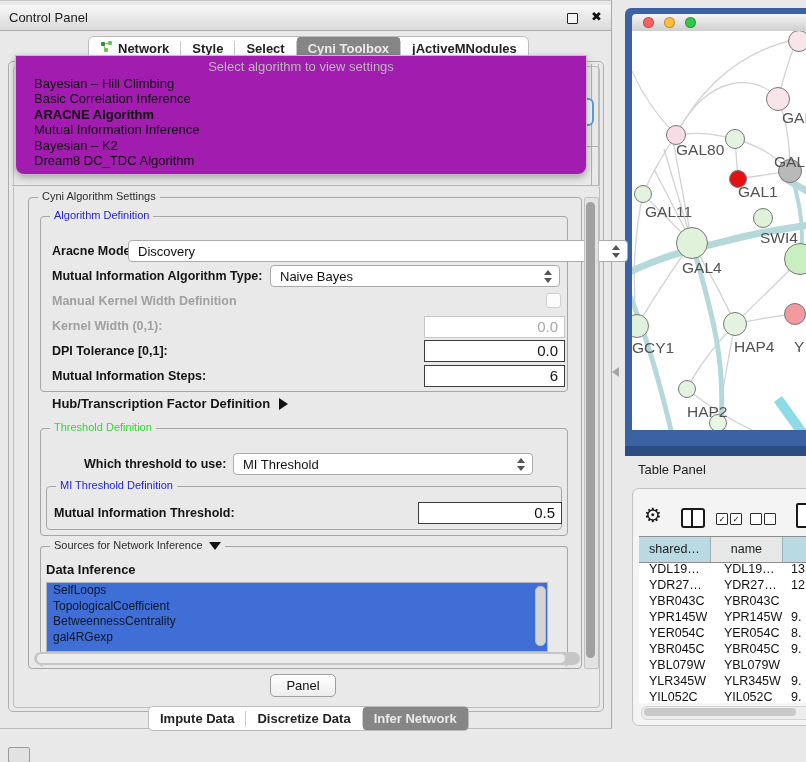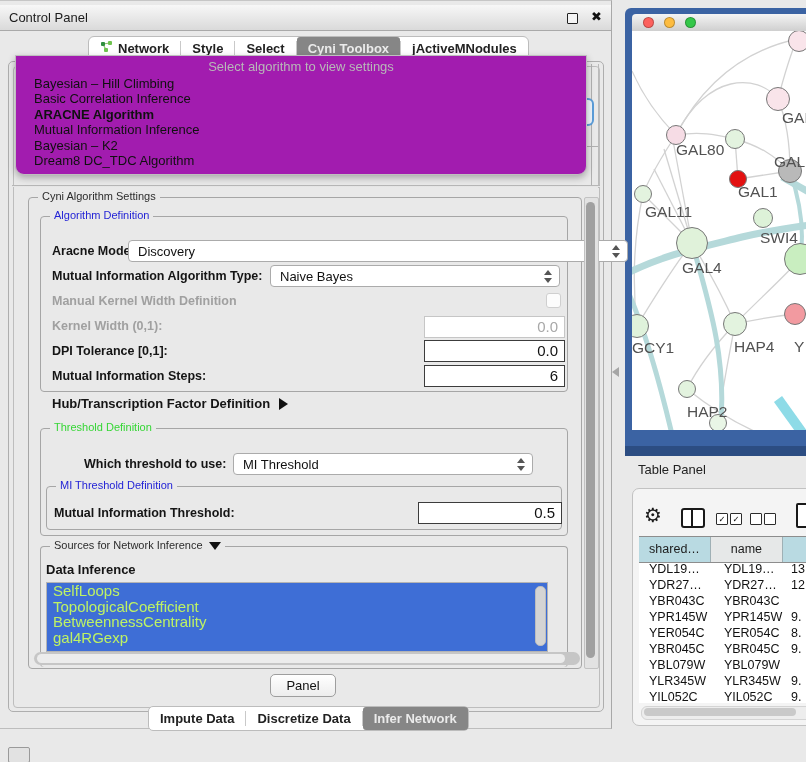--- a/index.html
+++ b/index.html
@@ -60,21 +60,21 @@
   .field.dark{border:1.5px solid #3c3c3c}
   .cb{position:absolute;width:13px;height:13px;border:1px solid #cfcfcf;border-radius:3px;background:#fcfcfc;z-index:4}
 
   .arrow-r{display:inline-block;width:0;height:0;border-top:6px solid transparent;border-bottom:6px solid transparent;
            border-left:9px solid #111;margin-left:9px;transform:translateY(2px)}
   .arrow-d{display:inline-block;width:0;height:0;border-left:6px solid transparent;border-right:6px solid transparent;
            border-top:8px solid #111;margin-left:6px;transform:translateY(1px)}
 
   
   .attr-list{left:46px;top:582px;width:500px;height:68px;background:#3e6ed6;border:1px solid #b4b4b4;overflow:hidden;z-index:4}
-  .attr-item{color:#bef264;font-size:15px;line-height:15.5px;padding-left:6px;white-space:nowrap}
+  .attr-item{color:#0f172a;font-size:12px;line-height:15.5px;padding-left:6px;white-space:nowrap}
   .attr-thumb{left:535px;top:586px;width:9px;height:58px;background:#d4d4d4;border:1px solid #bdbdbd;border-radius:5px;z-index:5}
 
   
   .vscroll{left:584px;top:197px;width:13px;height:470px;background:#e2e2e2;border:1px solid #c2c2c2;border-radius:2px;z-index:4}
   .vscroll .thumb{position:absolute;left:1px;top:4px;width:9px;height:456px;background:#a0a0a0;border-radius:5px}
   .hscroll{left:34px;top:652px;width:546px;height:13px;background:#c6c6c6;border-radius:7px;z-index:5}
   .hscroll .thumb{position:absolute;left:3px;top:2px;width:528px;height:9px;background:#ececec;border-radius:5px}
 
   .apply-btn{left:270px;top:674px;width:64px;height:21px;background:linear-gradient(#ffffff,#ededed);
          border:1px solid #9e9e9e;border-radius:5px;text-align:center;line-height:21px;font-size:13px;color:#111;z-index:4}

